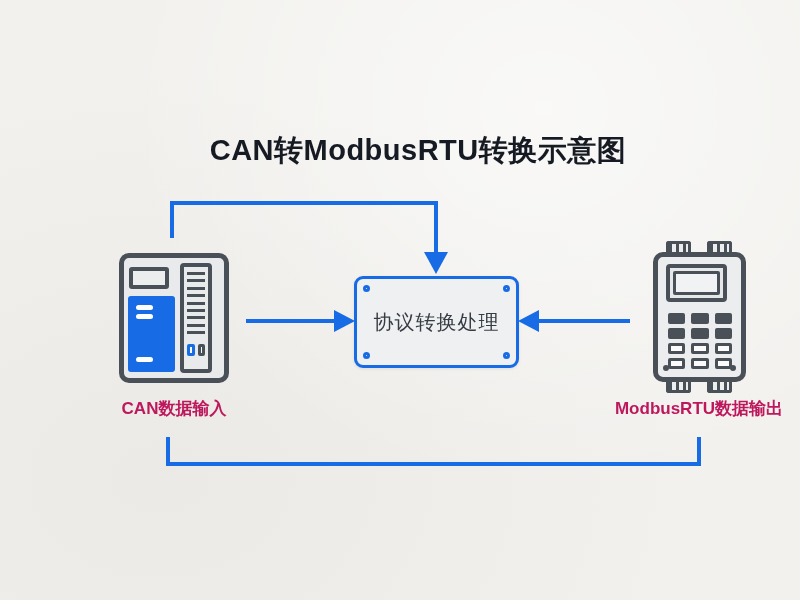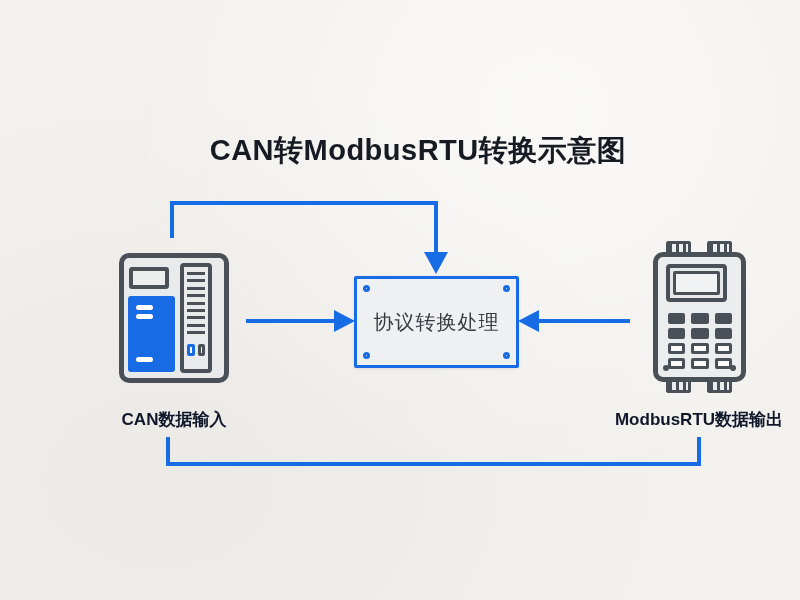--- a/index.html
+++ b/index.html
@@ -27,21 +27,21 @@
     color:var(--text-dark); letter-spacing:0.5px;
   }
 
   svg.wires { position:absolute; left:0; top:0; width:800px; height:600px; }
   .wire { fill:none; stroke:var(--blue); stroke-width:4; stroke-linejoin:miter; }
   .head { fill:var(--blue); stroke:none; }
 
   
   .process-box {
     position:absolute; left:318px; top:276px; width:165px; height:92px;
-    border:3px solid var(--blue); border-radius:2px; background:var(--box-fill);
+    border:3px solid var(--blue); border-radius:9px; background:var(--box-fill);
     display:flex; align-items:center; justify-content:center;
     box-shadow:0 1px 3px rgba(40,50,70,0.10);
   }
   .screw {
     position:absolute; width:7px; height:7px; border:3px solid var(--blue);
     border-radius:50%; background:#ffffff;
   }
   .screw.tl { top:6px; left:6px; }  .screw.tr { top:6px; right:6px; }
   .screw.bl { bottom:6px; left:6px; } .screw.br { bottom:6px; right:6px; }
   .process-label { font-size:20px; color:#373C42; letter-spacing:1px; font-weight:500; }
@@ -96,22 +96,22 @@
     position:absolute; left:10px; top:56px; width:64px;
     display:grid; grid-template-columns:repeat(3,1fr); gap:4px 6px;
   }
   .key.solid { height:11px; background:var(--gray); border-radius:2px; }
   .key.hollow { height:11px; border:3px solid var(--gray); border-radius:2px; background:#FBFBFC; }
   .t-dot { position:absolute; width:6px; height:6px; border-radius:50%; background:var(--gray); bottom:6px; }
   .t-dot.l { left:5px; } .t-dot.r { right:5px; }
 
   
   .dev-label {
-    position:absolute; top:408px; width:240px; text-align:center;
-    font-size:17px; font-weight:600; color:#0f172a;
+    position:absolute; top:397px; width:240px; text-align:center;
+    font-size:17px; font-weight:600; color:#be185d;
   }
   .dev-label.left { left:18px; }
   .dev-label.right { left:543px; }
 </style>
 </head>
 <body>
 
 <div class="stage">
 
   <svg class="wires" viewBox="0 0 800 600">

